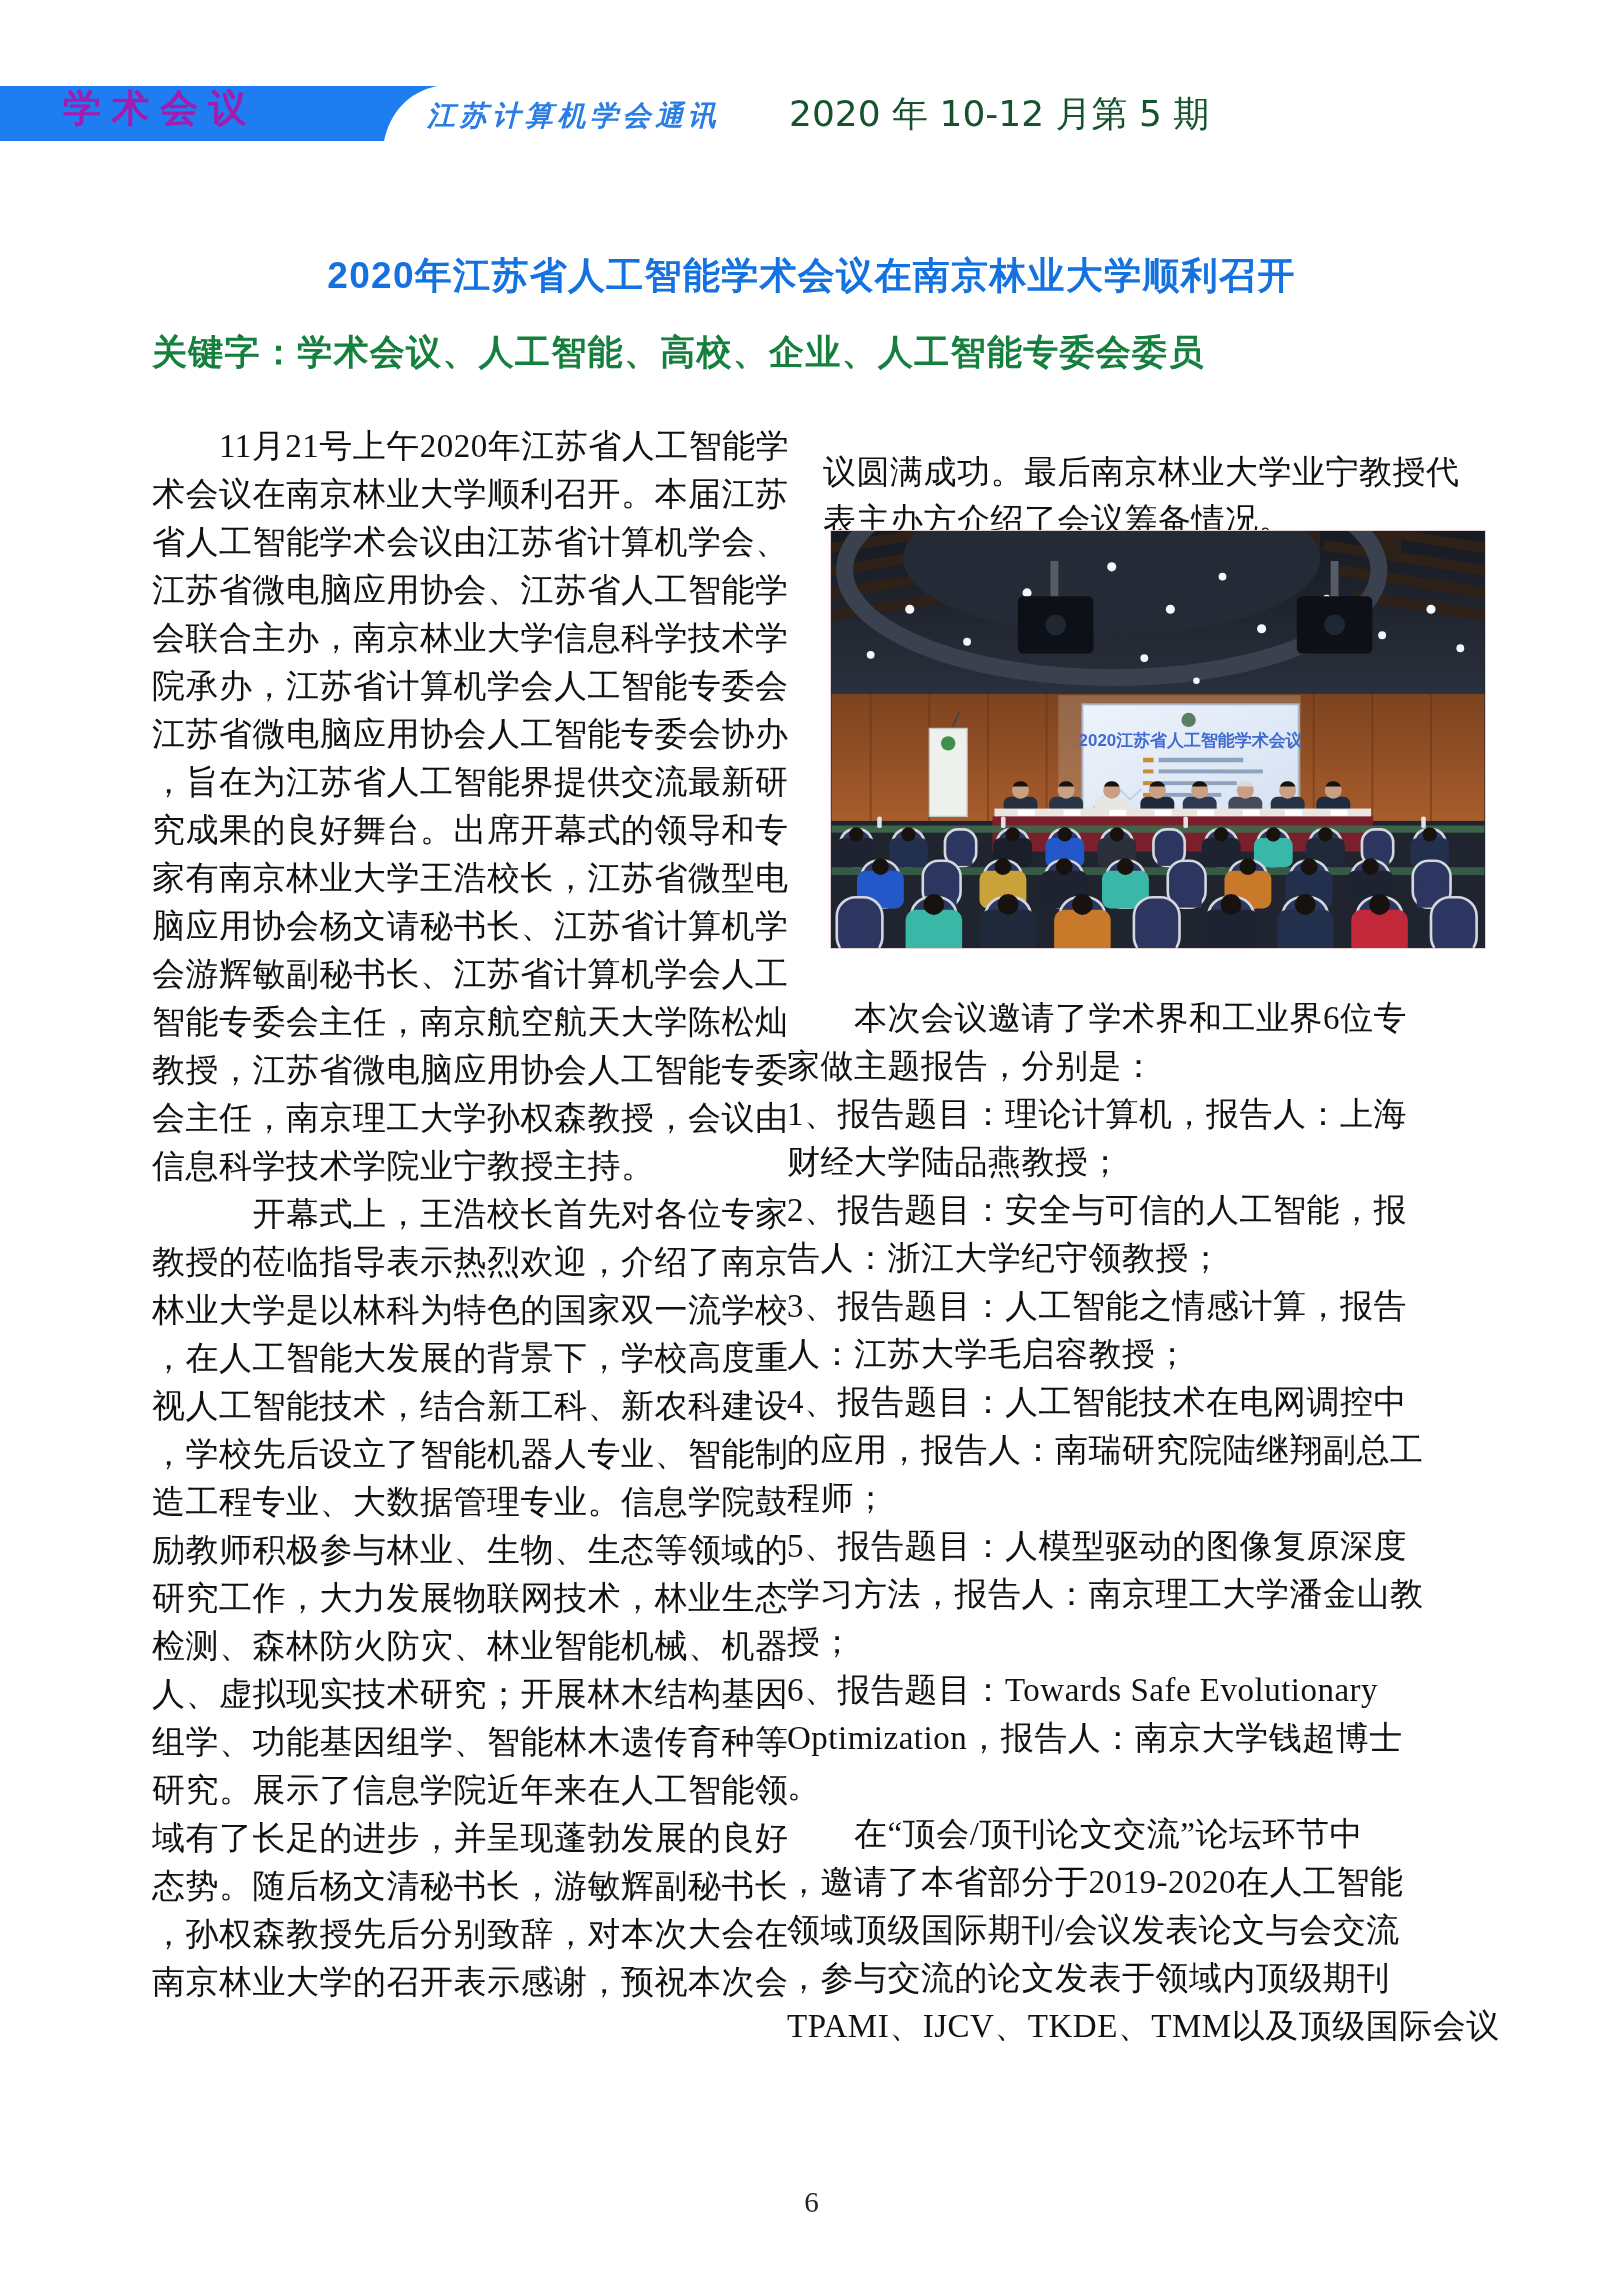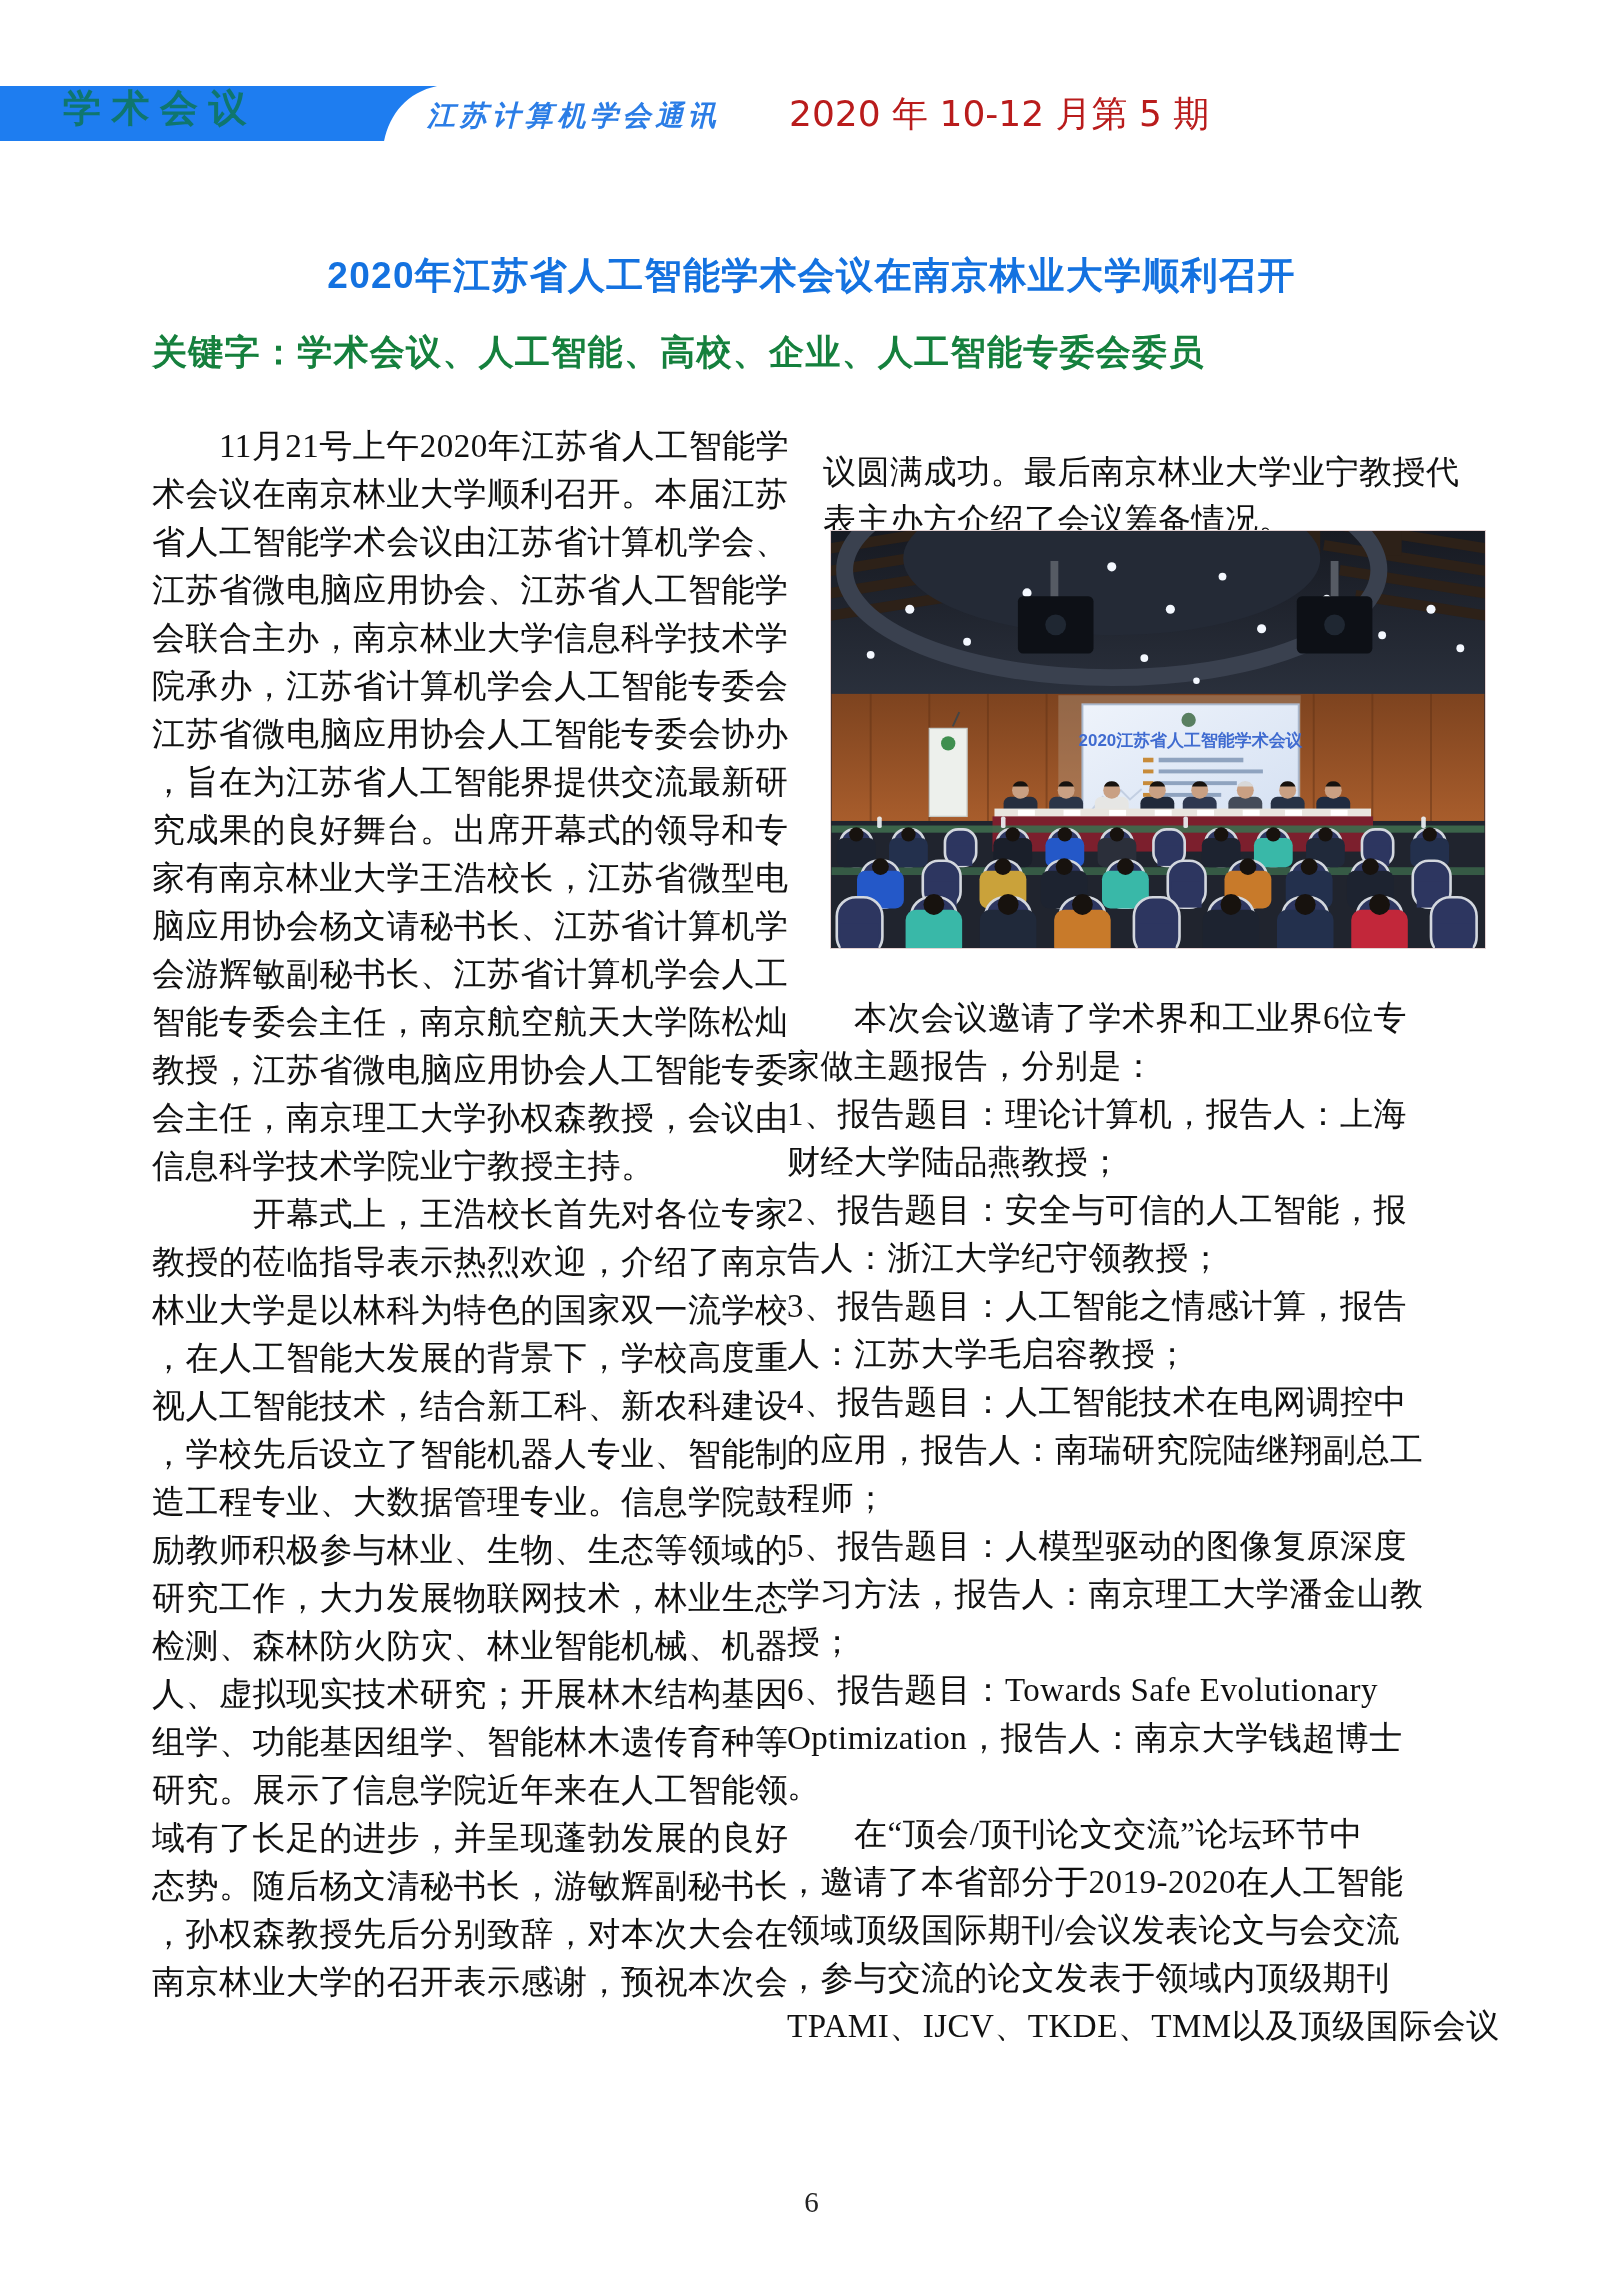--- a/index.html
+++ b/index.html
@@ -3,26 +3,26 @@
 <meta charset="utf-8">
 <style>
   html,body{margin:0;padding:0;background:#ffffff;}
   .page{position:relative;width:1623px;height:2295px;background:#ffffff;overflow:hidden;
         font-family:"Liberation Serif","DejaVu Serif",serif;color:#111;}
   
   .banner-svg{position:absolute;left:0;top:86px;width:458px;height:55px;}
   .banner-label{position:absolute;left:62px;top:86px;width:196px;height:45px;
         display:flex;align-items:center;justify-content:center;
         font-family:"Liberation Sans","DejaVu Sans",sans-serif;font-weight:bold;
-        font-size:38px;color:#0f766e;letter-spacing:10.5px;text-align:right;}
+        font-size:38px;color:#a21caf;letter-spacing:10.5px;text-align:right;}
   .newsletter-name{position:absolute;left:427px;top:97px;
         font-family:"DejaVu Serif","Liberation Serif",serif;font-style:italic;font-weight:bold;
         font-size:28px;color:#2b7de6;letter-spacing:4.6px;white-space:nowrap;}
   .issue{position:absolute;left:789px;top:90px;
-        font-family:"DejaVu Sans","Liberation Sans",sans-serif;font-size:36px;color:#b91c1c;
+        font-family:"DejaVu Sans","Liberation Sans",sans-serif;font-size:36px;color:#14532d;
         white-space:nowrap;}
   
   .article-title{position:absolute;left:0;top:251px;width:1623px;text-align:center;
         font-family:"Liberation Sans","DejaVu Sans",sans-serif;font-weight:bold;
         font-size:37px;color:#1472e0;letter-spacing:1.3px;}
   .keywords{position:absolute;left:152px;top:329px;
         font-family:"Liberation Sans","DejaVu Sans",sans-serif;font-weight:bold;
         font-size:35px;color:#15803d;letter-spacing:1.3px;}
   
   .col{position:absolute;font-size:33px;line-height:48px;letter-spacing:0.5px;

